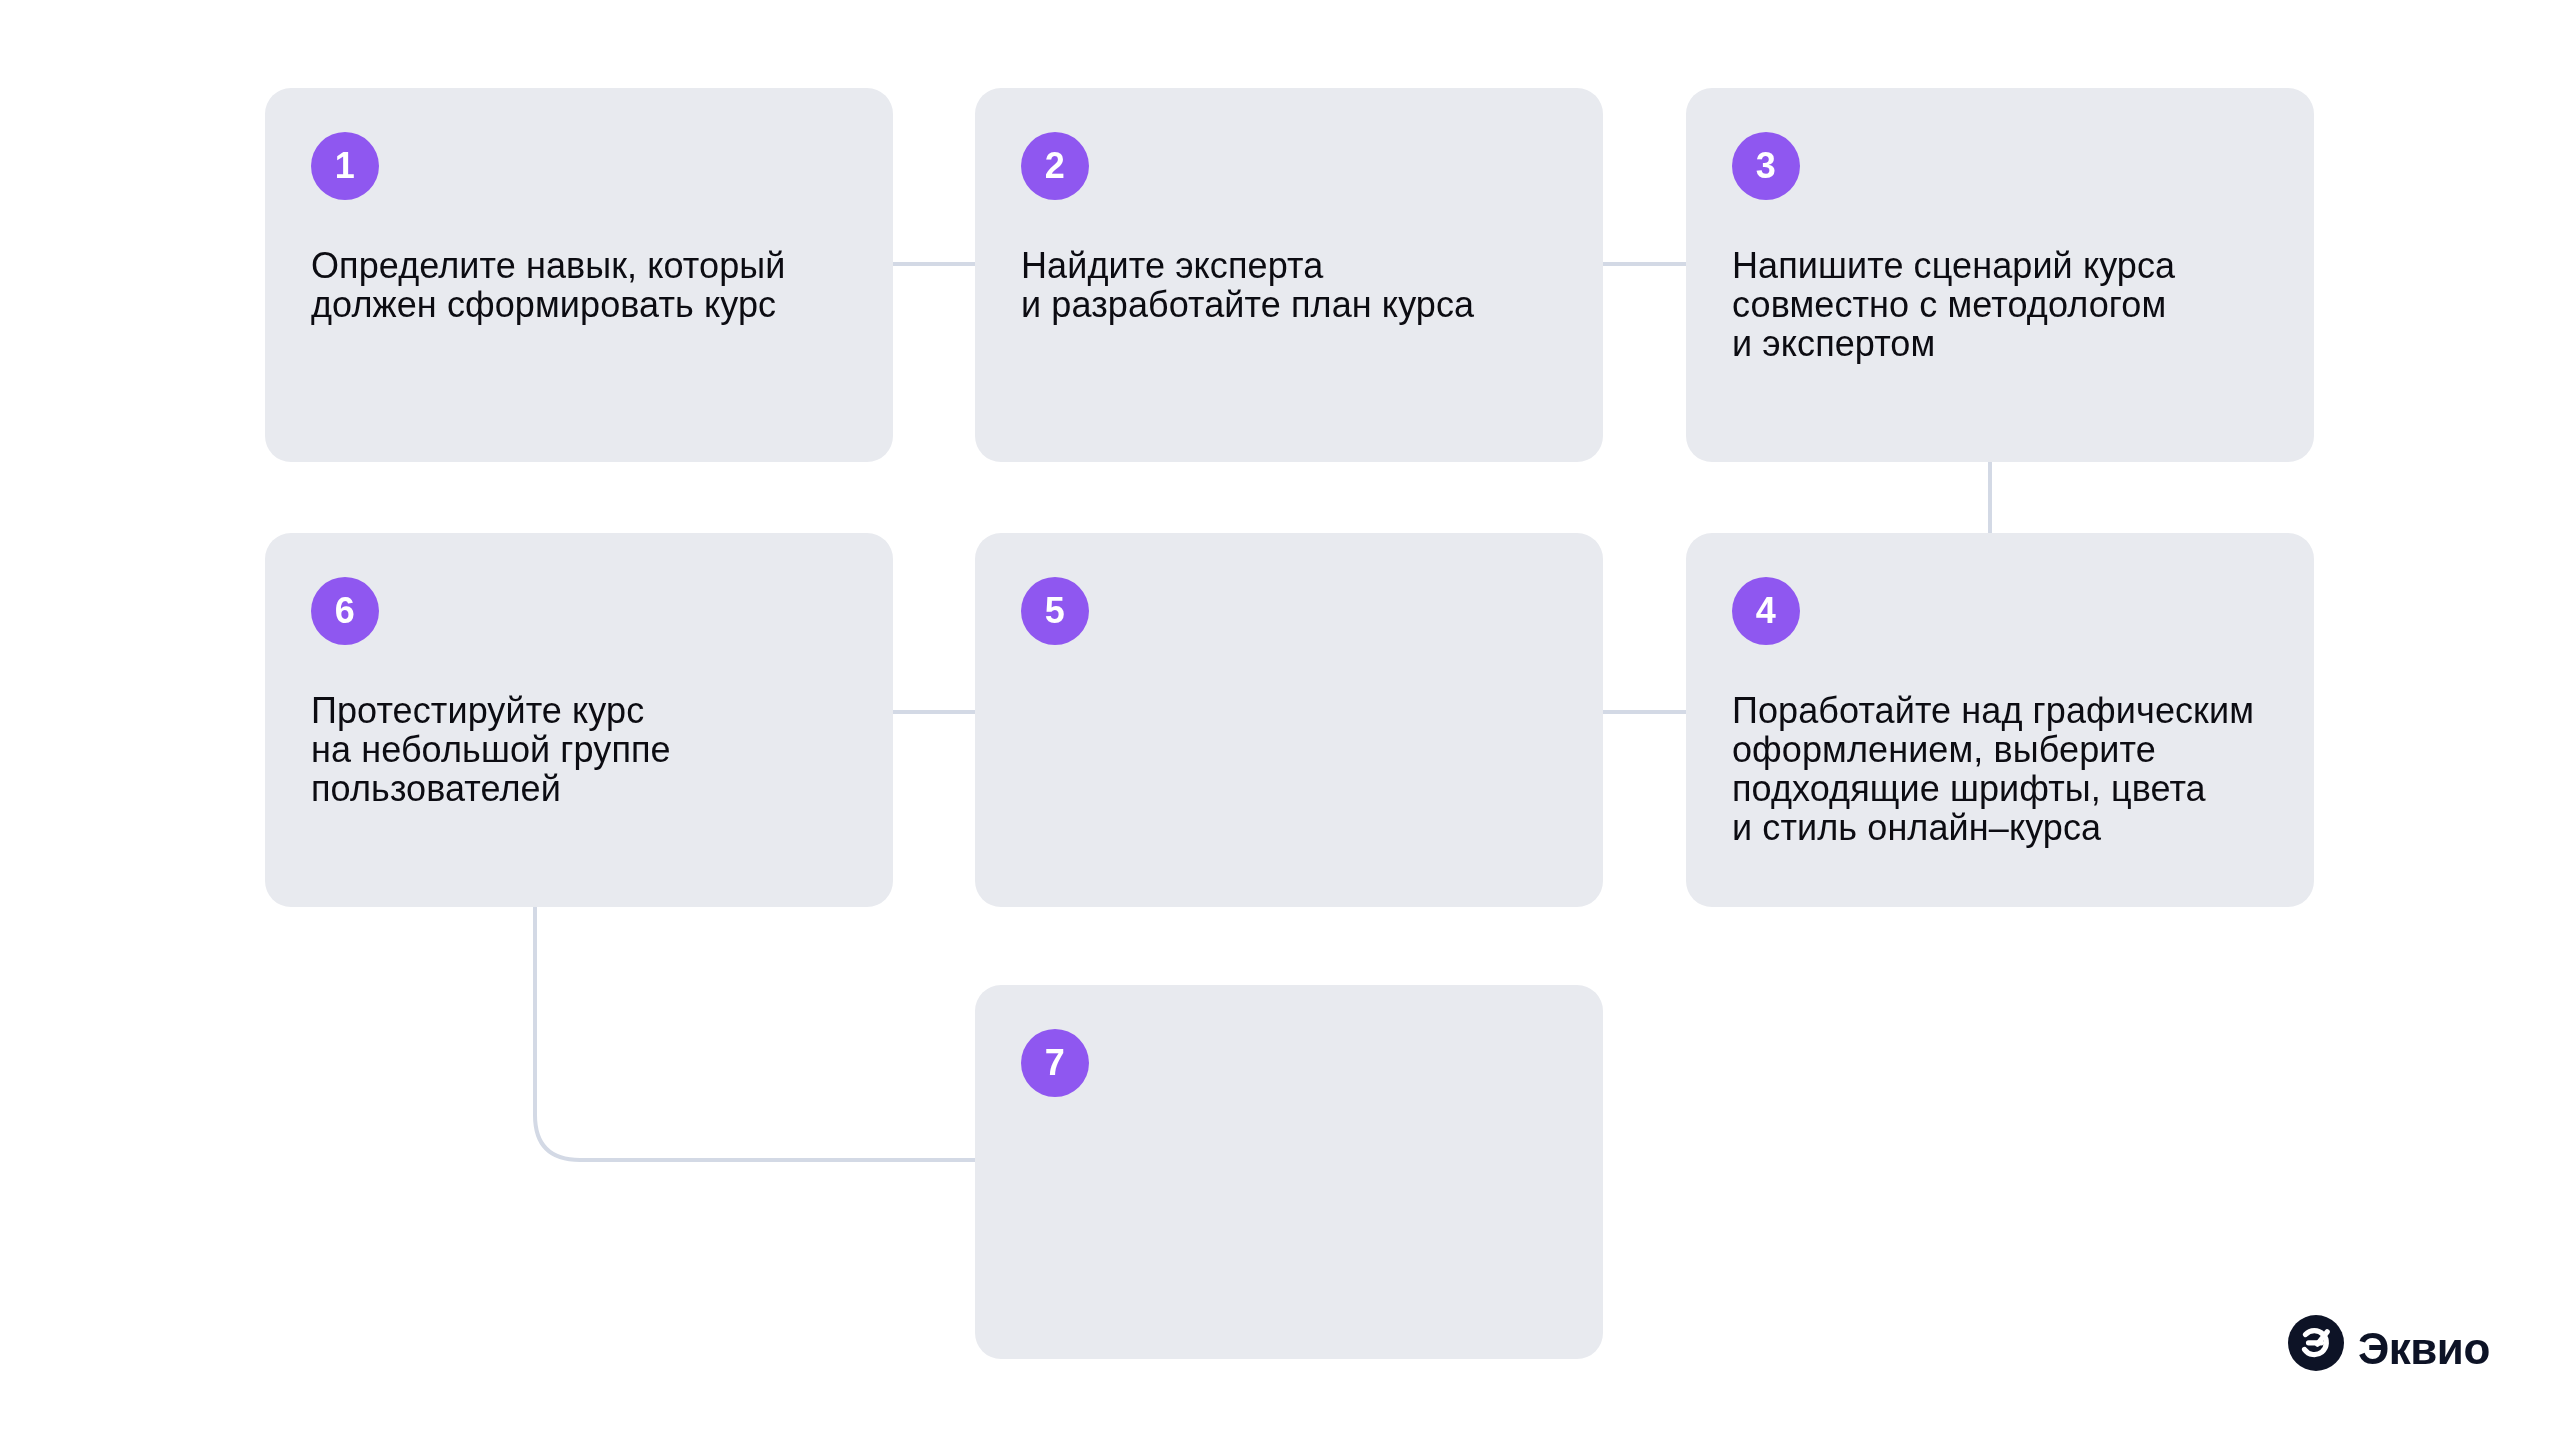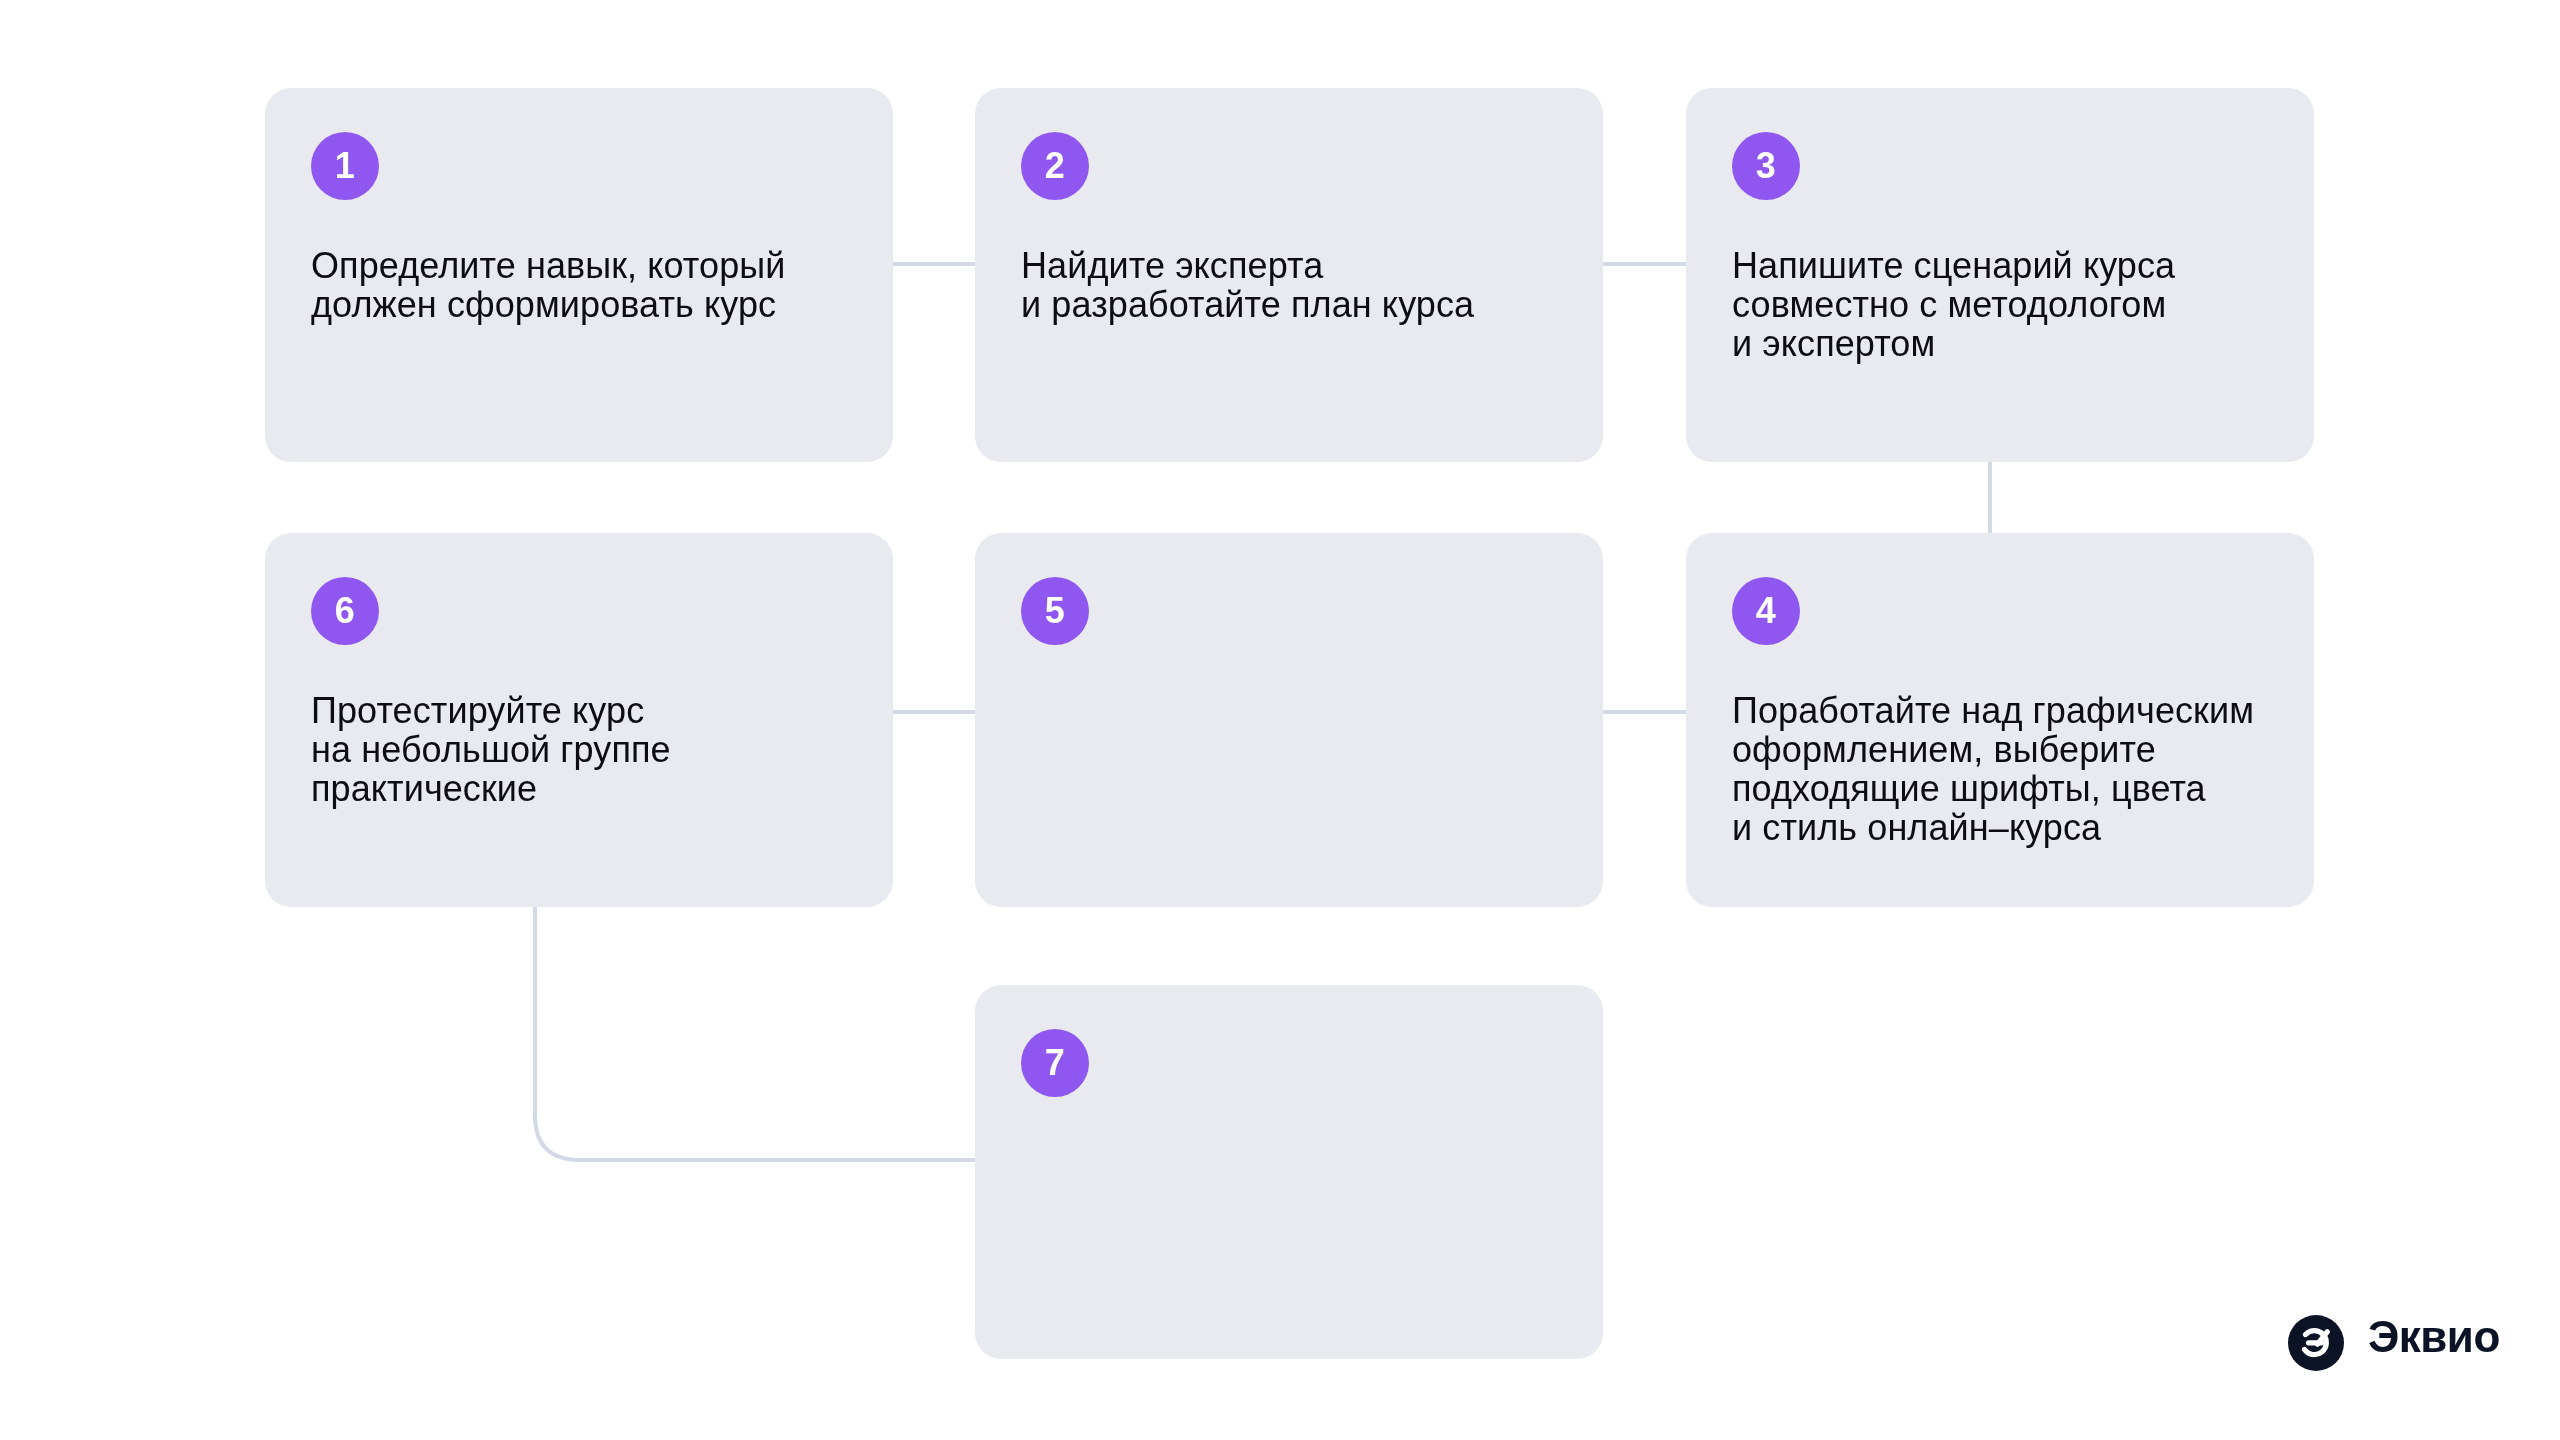--- a/index.html
+++ b/index.html
@@ -70,22 +70,22 @@
   #card-5 { left: 975px;  top: 533px; width: 628px; height: 374px; }
   #card-4 { left: 1686px; top: 533px; width: 628px; height: 374px; }
   #card-7 { left: 975px;  top: 985px; width: 628px; height: 374px; }
 
   
   #logo {
     position: absolute;
     left: 2288px;
     top: 1315px;
     display: flex;
-    align-items: flex-start;
-    gap: 24px;
+    align-items: flex-end;
+    gap: 14px;
   }
   #logo-mark {
     width: 56px;
     height: 56px;
     flex: 0 0 auto;
   }
   #logo-text {
     font-size: 44px;
     font-weight: 700;
     color: #0d1326;
@@ -141,21 +141,21 @@
   </div>
 
   <div class="card" id="card-5">
     <div class="badge">5</div>
   </div>
 
   <div class="card" id="card-6">
     <div class="badge">6</div>
     <div class="card-text">Протестируйте курс
 на небольшой группе
-практические</div>
+пользователей</div>
   </div>
 
   <div class="card" id="card-7">
     <div class="badge">7</div>
   </div>
 
   <div id="logo">
     <svg id="logo-mark" viewBox="0 0 56 56" xmlns="http://www.w3.org/2000/svg">
       <circle cx="28" cy="28" r="28" fill="#0d1326"></circle>
       <path d="M 17.5 19.5 A 12 12 0 1 1 16.5 34.5" fill="none" stroke="#ffffff" stroke-width="5.2" stroke-linecap="round"></path>

